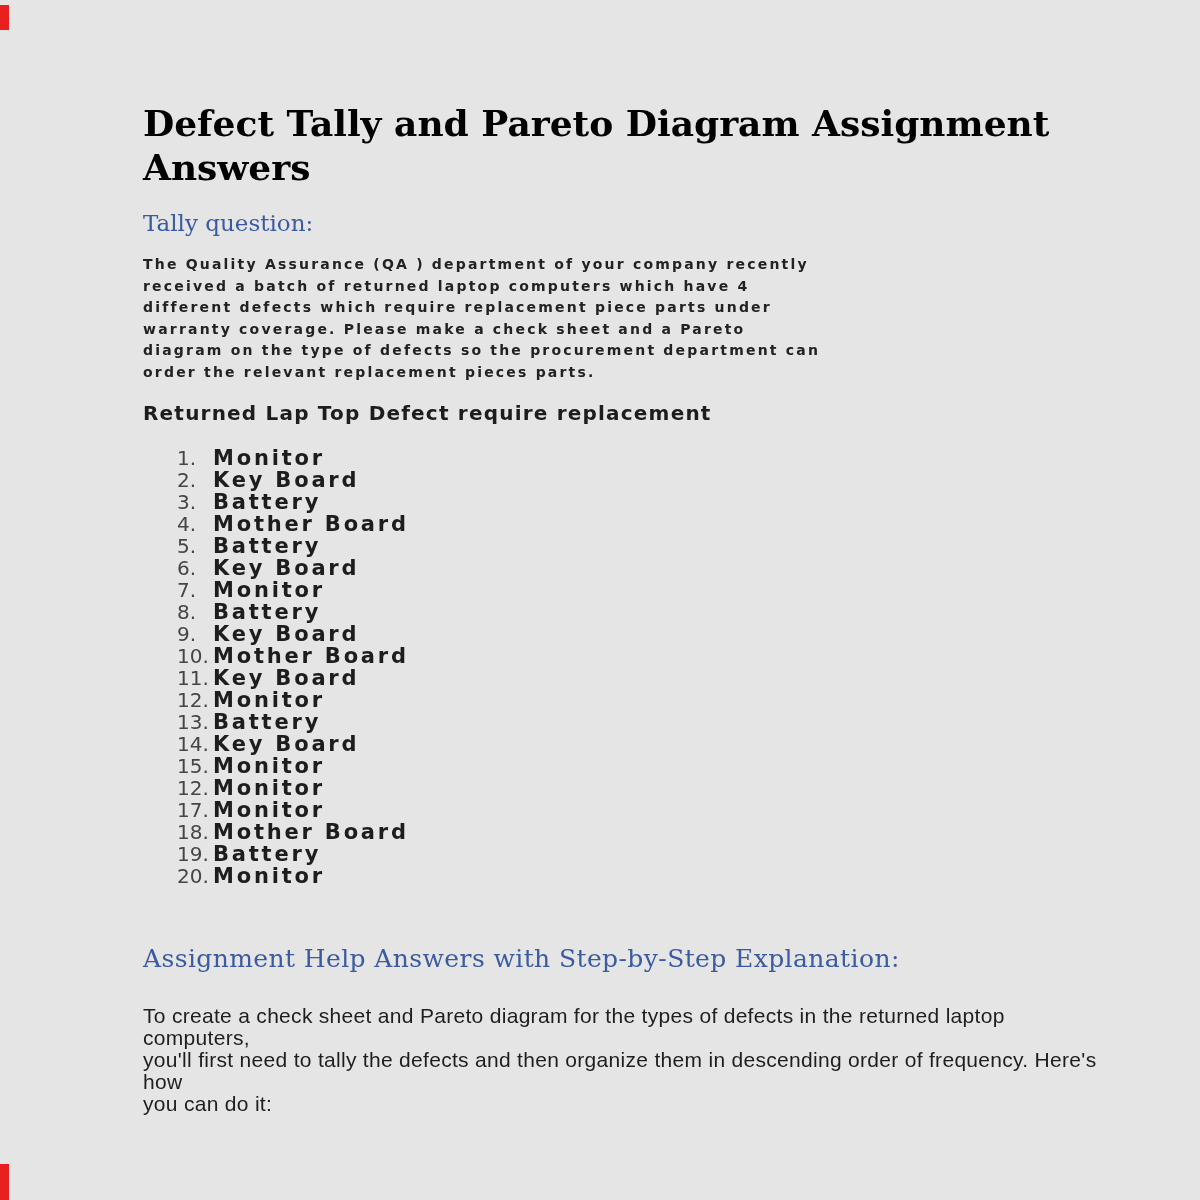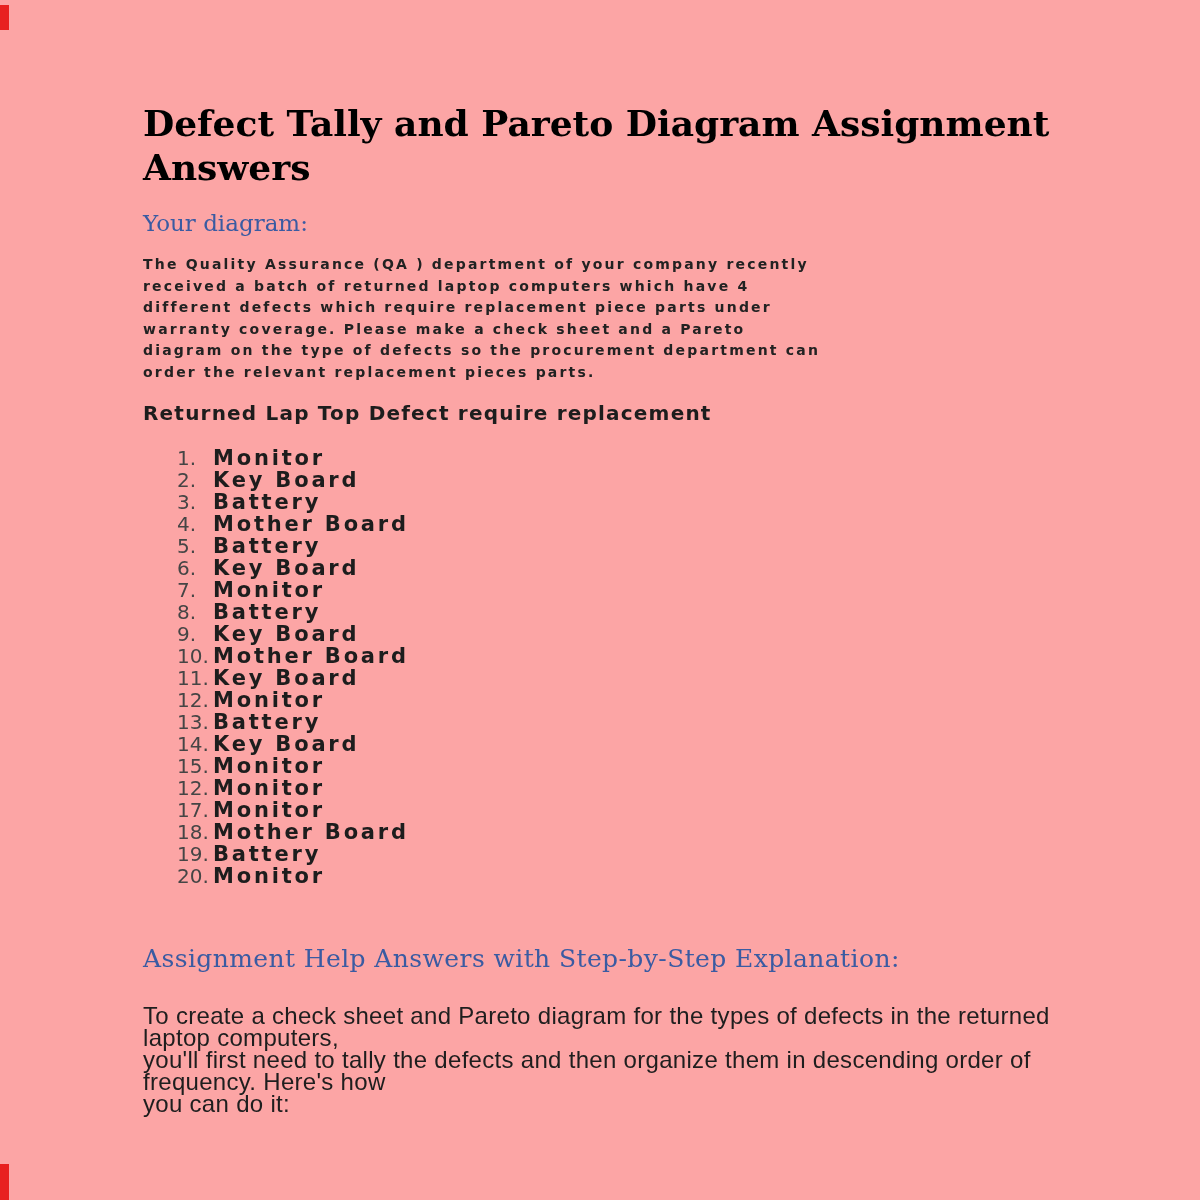--- a/index.html
+++ b/index.html
@@ -4,21 +4,21 @@
 <style>
   html, body {
     margin: 0;
     padding: 0;
     background: #ffffff;
   }
   .page {
     position: relative;
     width: 1200px;
     height: 1200px;
-    background: #fca5a5;
+    background: #e5e5e5;
     overflow: hidden;
     font-family: "Liberation Sans", sans-serif;
   }
   .red-strip {
     position: absolute;
     left: 0;
     width: 9px;
     background: #e82120;
   }
   .red-strip.top { top: 5px; height: 25px; }
@@ -116,41 +116,41 @@
     color: #3a5ba2;
     white-space: nowrap;
   }
 
   .ans-body {
     position: absolute;
     left: 143px;
     top: 1005px;
     width: 960px;
     font-family: "Liberation Sans", sans-serif;
-    font-size: 24px;
+    font-size: 21px;
     line-height: 22px;
     letter-spacing: 0.3px;
     color: #1e1e1e;
     white-space: pre-line;
   }
 </style>
 </head>
 <body>
 
 <div class="page">
 
   <div class="red-strip top"></div>
   <div class="red-strip bottom"></div>
 
   <h1 class="title">
     <span class="t1">Defect Tally and Pareto Diagram Assignment</span>
     <span class="t2">Answers</span>
   </h1>
 
-  <div class="q-label">Your diagram:</div>
+  <div class="q-label">Tally question:</div>
 
   <div class="q-body">The Quality Assurance (QA ) department of your company recently
 received a batch of returned laptop computers which have 4
 different defects which require replacement piece parts under
 warranty coverage. Please make a check sheet and a Pareto
 diagram on the type of defects so the procurement department can
 order the relevant replacement pieces parts.</div>
 
   <div class="list-heading">Returned Lap Top Defect require replacement</div>
 

